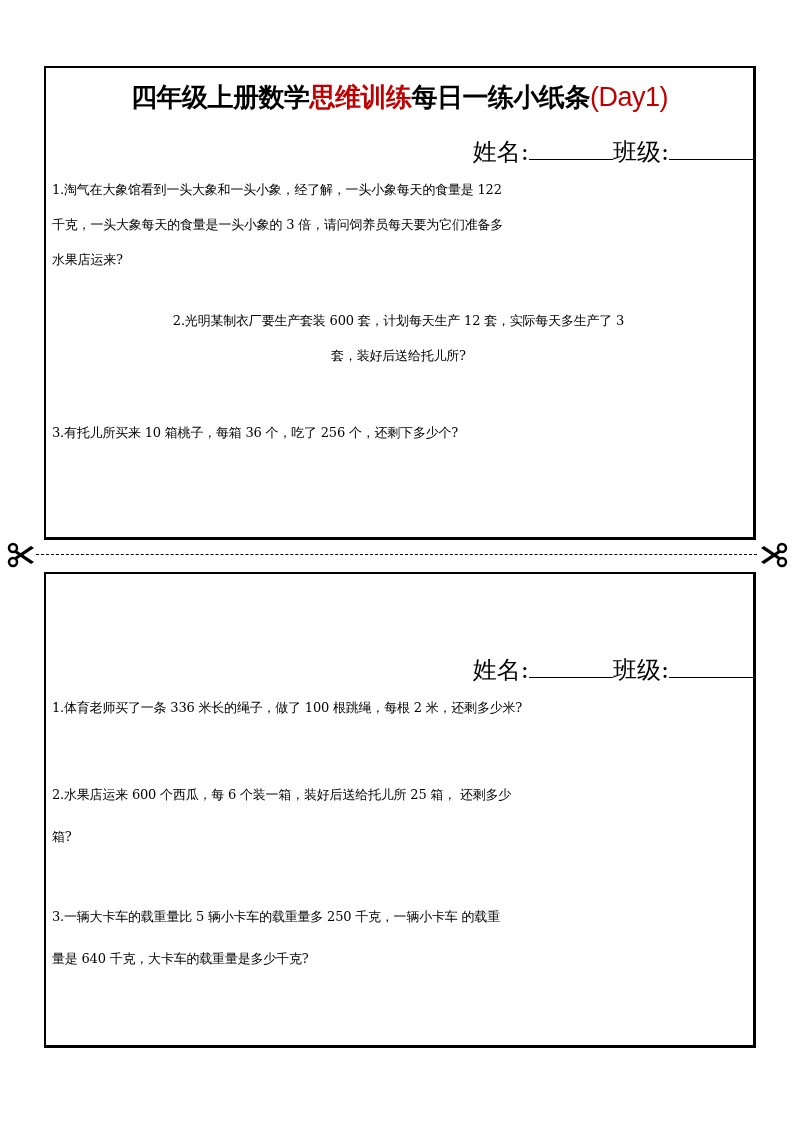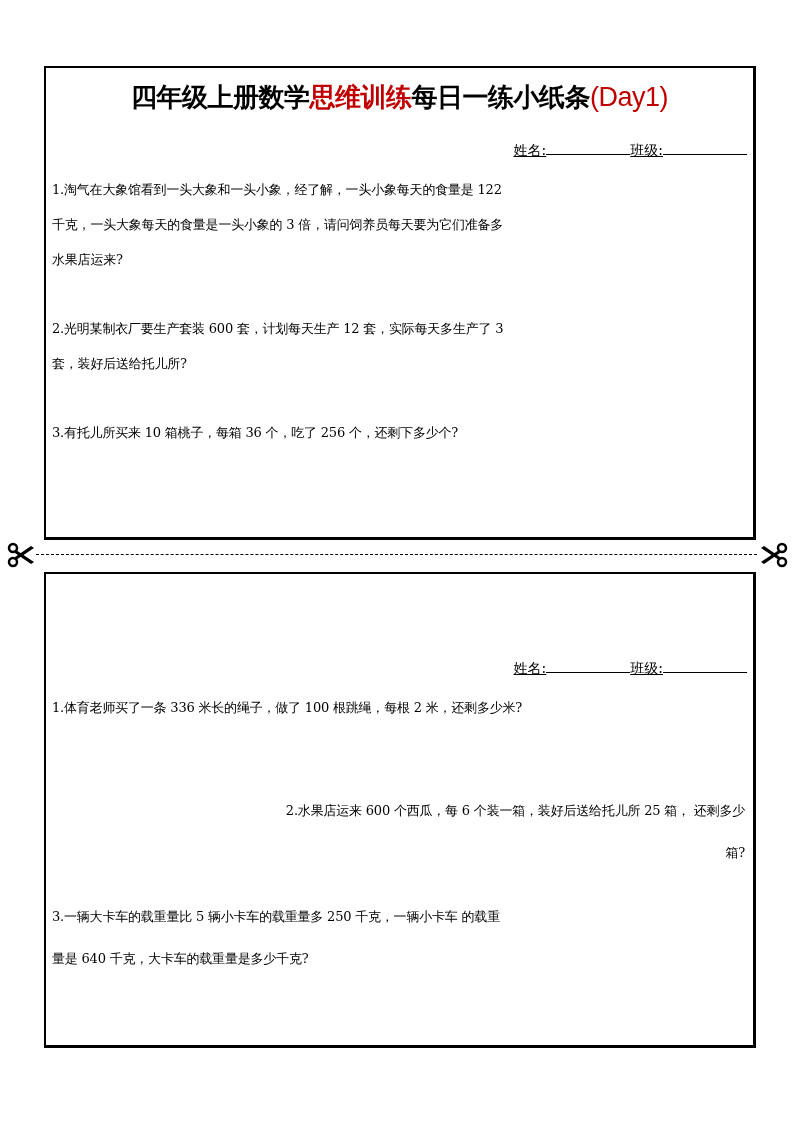--- a/index.html
+++ b/index.html
@@ -9,21 +9,21 @@
           border-right-width:3px; border-bottom-width:3px; box-sizing:border-box; }
   .card1 { top:66px; height:474px; }
   .card2 { top:572px; height:476px; }
   .title { position:absolute; left:0; right:0; text-align:center;
            font-family:"DejaVu Sans","Liberation Sans",sans-serif; font-weight:bold;
            font-size:26px; letter-spacing:-0.5px; }
   .card1 .title { top:12px; }
   .card2 .title { top:22px; }
   .title .red { color:#C00000; }
   .title .day { color:#C00000; font-family:"Liberation Sans",sans-serif; font-weight:normal; font-size:27px; }
-  .namerow { position:absolute; right:6px; font-size:14px; white-space:nowrap;text-decoration:underline; }
+  .namerow { position:absolute; right:0; font-size:24px; white-space:nowrap; }
   .card1 .namerow { top:68px; }
   .card2 .namerow { top:80px; }
   .blank { display:inline-block; width:84px; border-bottom:1px solid #000; height:18px; vertical-align:baseline; }
   .q { position:absolute; left:6px; right:8px; font-size:13px; line-height:35px; letter-spacing:-0.2px; }
   .cutline { position:absolute; left:36px; right:36px; top:554px; border-top:1.5px dashed #000; }
   .scissor { position:absolute; top:540px; width:30px; height:30px; }
   .scissor.left { left:6px; }
   .scissor.right { right:4px; transform:scaleX(-1); }
 </style>
 </head>
@@ -34,21 +34,21 @@
     <span>四年级上册数学</span><span class="red">思维训练</span><span>每日一练小纸条</span><span class="day">(Day1)</span>
   </div>
   <div class="namerow">
     <span>姓名:</span><span class="blank"></span><span>班级:</span><span class="blank"></span>
   </div>
   <div class="q" style="top:104px;">
     <div>1.淘气在大象馆看到一头大象和一头小象，经了解，一头小象每天的食量是 122</div>
     <div>千克，一头大象每天的食量是一头小象的 3 倍，请问饲养员每天要为它们准备多</div>
     <div>水果店运来?</div>
   </div>
-  <div class="q" style="top:243px;">
+  <div class="q" style="top:235px;text-align:center;">
     <div>2.光明某制衣厂要生产套装 600 套，计划每天生产 12 套，实际每天多生产了 3</div>
     <div>套，装好后送给托儿所?</div>
   </div>
   <div class="q" style="top:347px;">
     <div>3.有托儿所买来 10 箱桃子，每箱 36 个，吃了 256 个，还剩下多少个?</div>
   </div>
 </div>
 
 <svg class="scissor left" viewBox="0 0 30 30">
   <circle cx="7" cy="8" r="4" fill="none" stroke="#000" stroke-width="2.5"></circle>
@@ -64,21 +64,21 @@
   <path d="M10 20 L28 8 L25 6 L9 17 Z" fill="#000"></path>
 </svg>
 
 <div class="card card2">
   <div class="namerow">
     <span>姓名:</span><span class="blank"></span><span>班级:</span><span class="blank"></span>
   </div>
   <div class="q" style="top:116px;">
     <div>1.体育老师买了一条 336 米长的绳子，做了 100 根跳绳，每根 2 米，还剩多少米?</div>
   </div>
-  <div class="q" style="top:216px; line-height:42px;text-align:right;">
+  <div class="q" style="top:200px; line-height:42px;">
     <div>2.水果店运来 600 个西瓜，每 6 个装一箱，装好后送给托儿所 25 箱， 还剩多少</div>
     <div>箱?</div>
   </div>
   <div class="q" style="top:322px; line-height:42px;">
     <div>3.一辆大卡车的载重量比 5 辆小卡车的载重量多 250 千克，一辆小卡车 的载重</div>
     <div>量是 640 千克，大卡车的载重量是多少千克?</div>
   </div>
 </div>
 
 </body></html>

